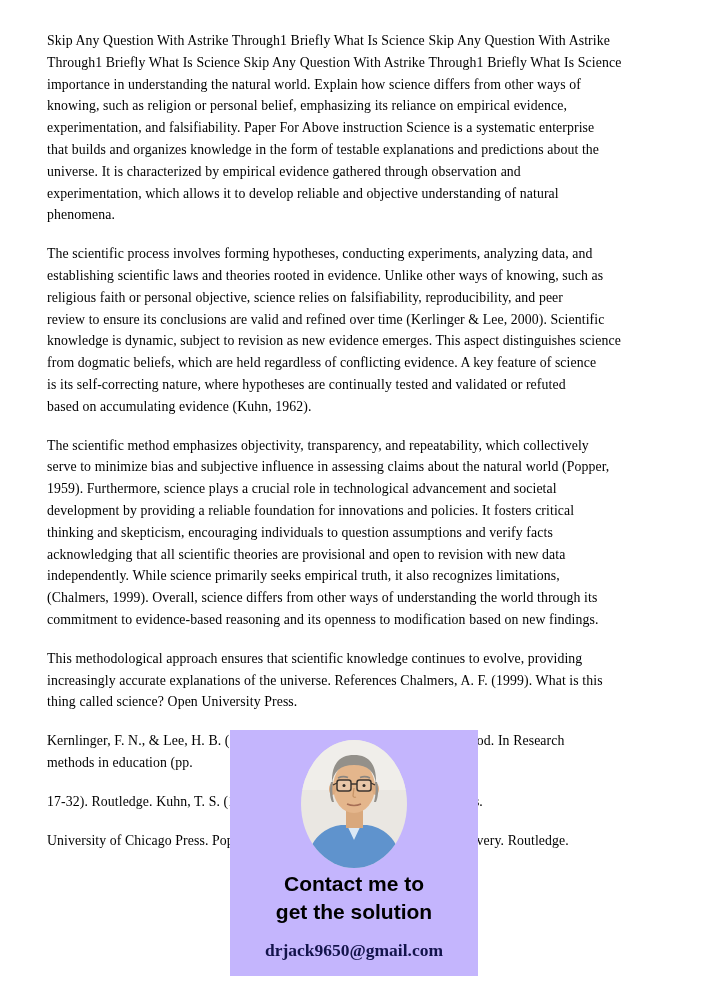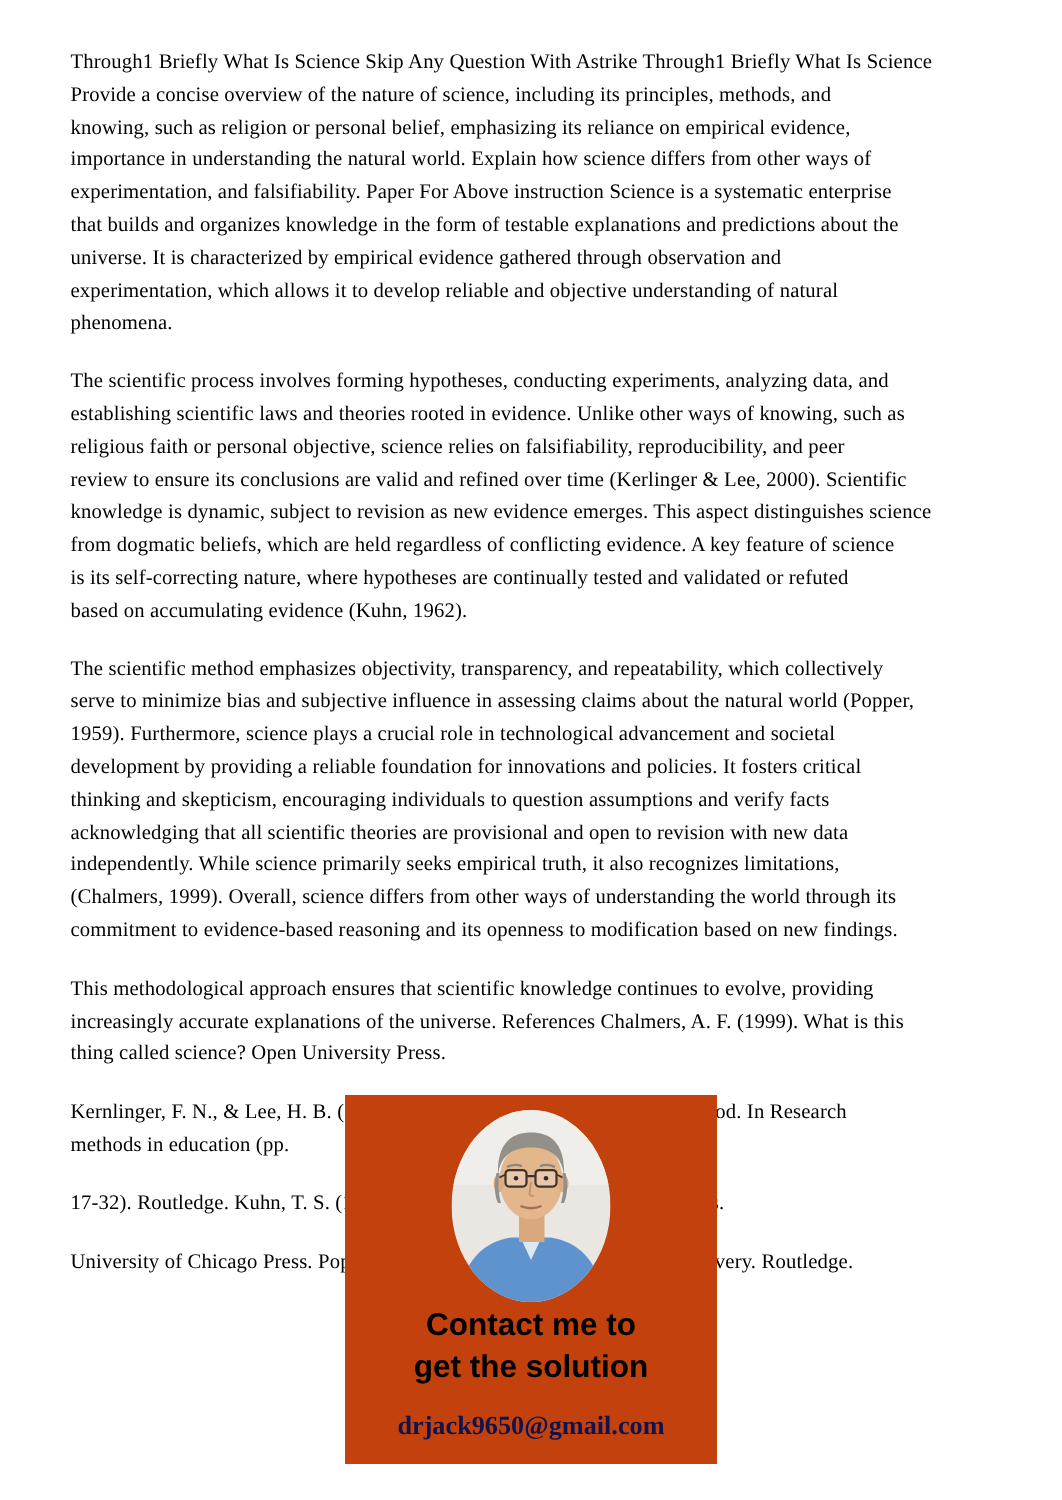--- a/index.html
+++ b/index.html
@@ -54,24 +54,24 @@
     line-height: 28px;
     color: #13134b;
     margin-top: 10px;
   }
 </style>
 </head>
 <body>
 
 <div class="doc" id="doc">
     <div class="para">
+      <div class="line">Skip Any Question With Astrike Through1 Briefly What Is Science Skip Any Question With Astrike</div>
       <div class="line">Through1 Briefly What Is Science Skip Any Question With Astrike Through1 Briefly What Is Science</div>
-      <div class="line">Provide a concise overview of the nature of science, including its principles, methods, and</div>
+      <div class="line">importance in understanding the natural world. Explain how science differs from other ways of</div>
       <div class="line">knowing, such as religion or personal belief, emphasizing its reliance on empirical evidence,</div>
-      <div class="line">importance in understanding the natural world. Explain how science differs from other ways of</div>
       <div class="line">experimentation, and falsifiability. Paper For Above instruction Science is a systematic enterprise</div>
       <div class="line">that builds and organizes knowledge in the form of testable explanations and predictions about the</div>
       <div class="line">universe. It is characterized by empirical evidence gathered through observation and</div>
       <div class="line">experimentation, which allows it to develop reliable and objective understanding of natural</div>
       <div class="line">phenomena.</div>
     </div>
     <div class="para">
       <div class="line">The scientific process involves forming hypotheses, conducting experiments, analyzing data, and</div>
       <div class="line">establishing scientific laws and theories rooted in evidence. Unlike other ways of knowing, such as</div>
       <div class="line">religious faith or personal objective, science relies on falsifiability, reproducibility, and peer</div>
@@ -102,21 +102,21 @@
       <div class="line">methods in education (pp.</div>
     </div>
     <div class="para">
       <div class="line">17-32). Routledge. Kuhn, T. S. (1962). The structure of scientific revolutions.</div>
     </div>
     <div class="para">
       <div class="line">University of Chicago Press. Popper, K. (1959). The logic of scientific discovery. Routledge.</div>
     </div>
   </div>
 
-<div class="overlay" style="background: #c2410c;">
+<div class="overlay" style="background: #c4b5fd;">
   <div class="photo">
     <svg viewBox="0 0 106 128" xmlns="http://www.w3.org/2000/svg">
       <defs>
         <clipPath id="ovalClip">
           <ellipse cx="53" cy="64" rx="53" ry="64"></ellipse>
         </clipPath>
       </defs>
       <g clip-path="url(#ovalClip)">
         <rect x="0" y="0" width="106" height="128" fill="#eae7e2"></rect>
         <rect x="0" y="0" width="106" height="50" fill="#f0eeea"></rect>

